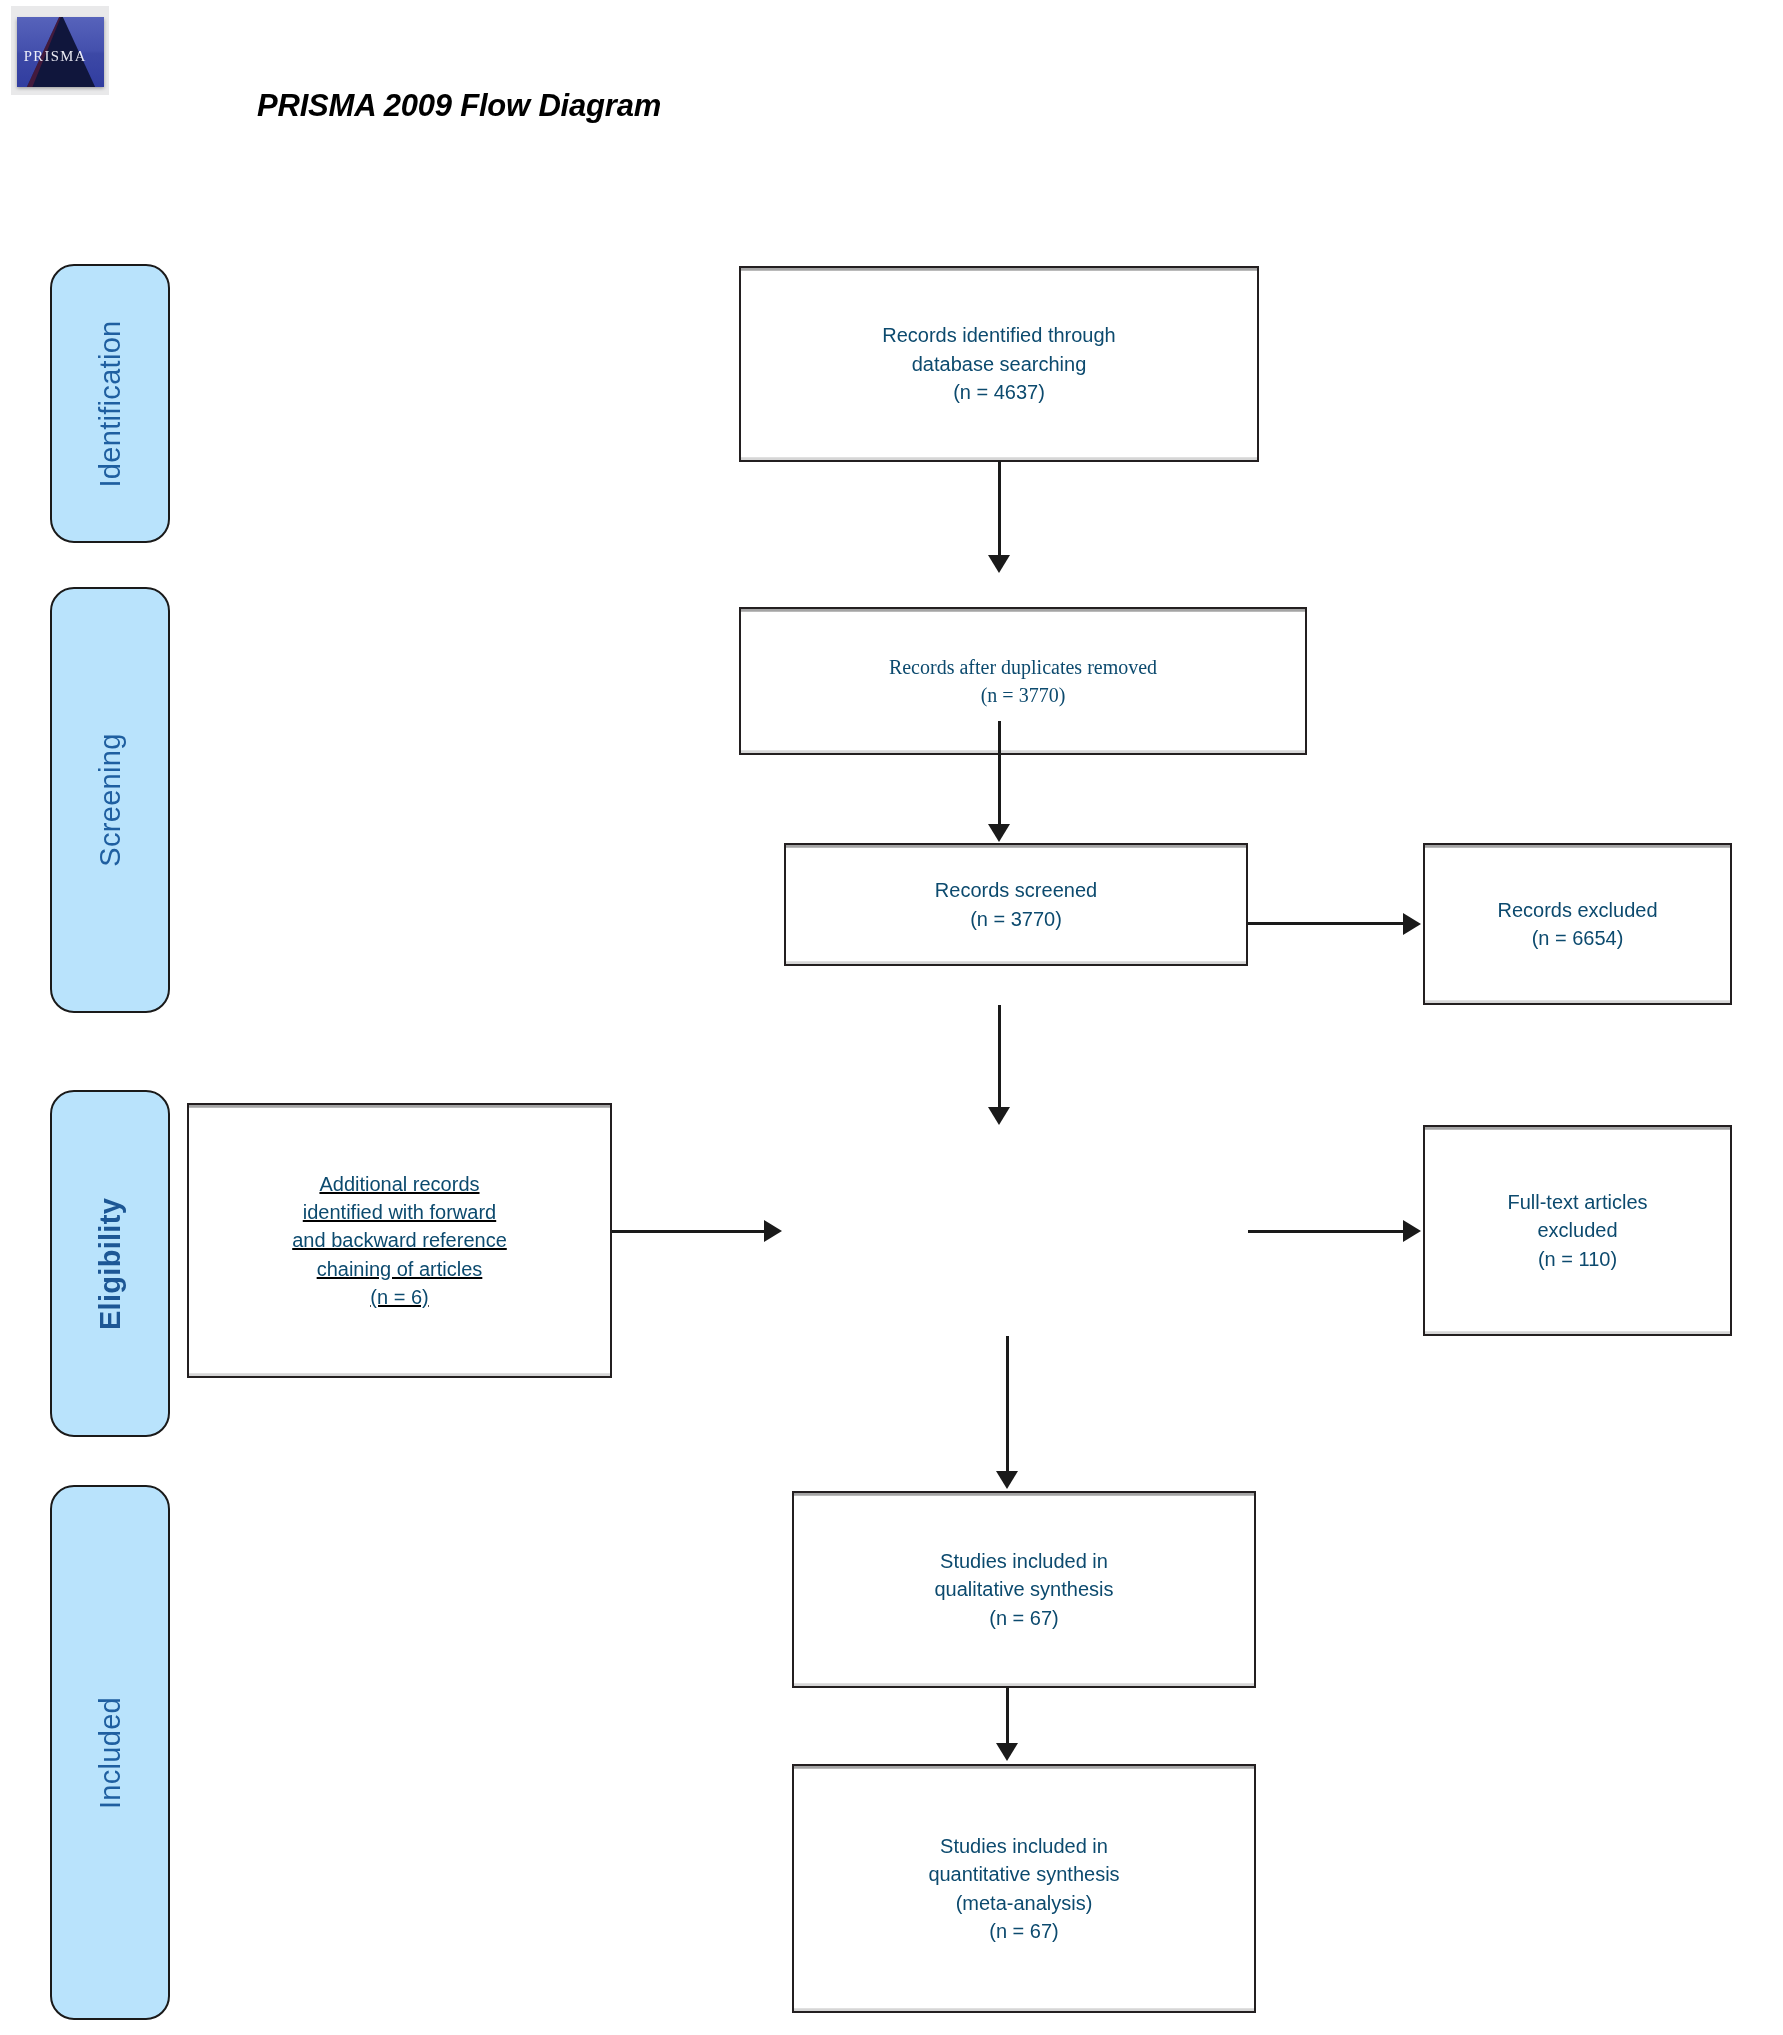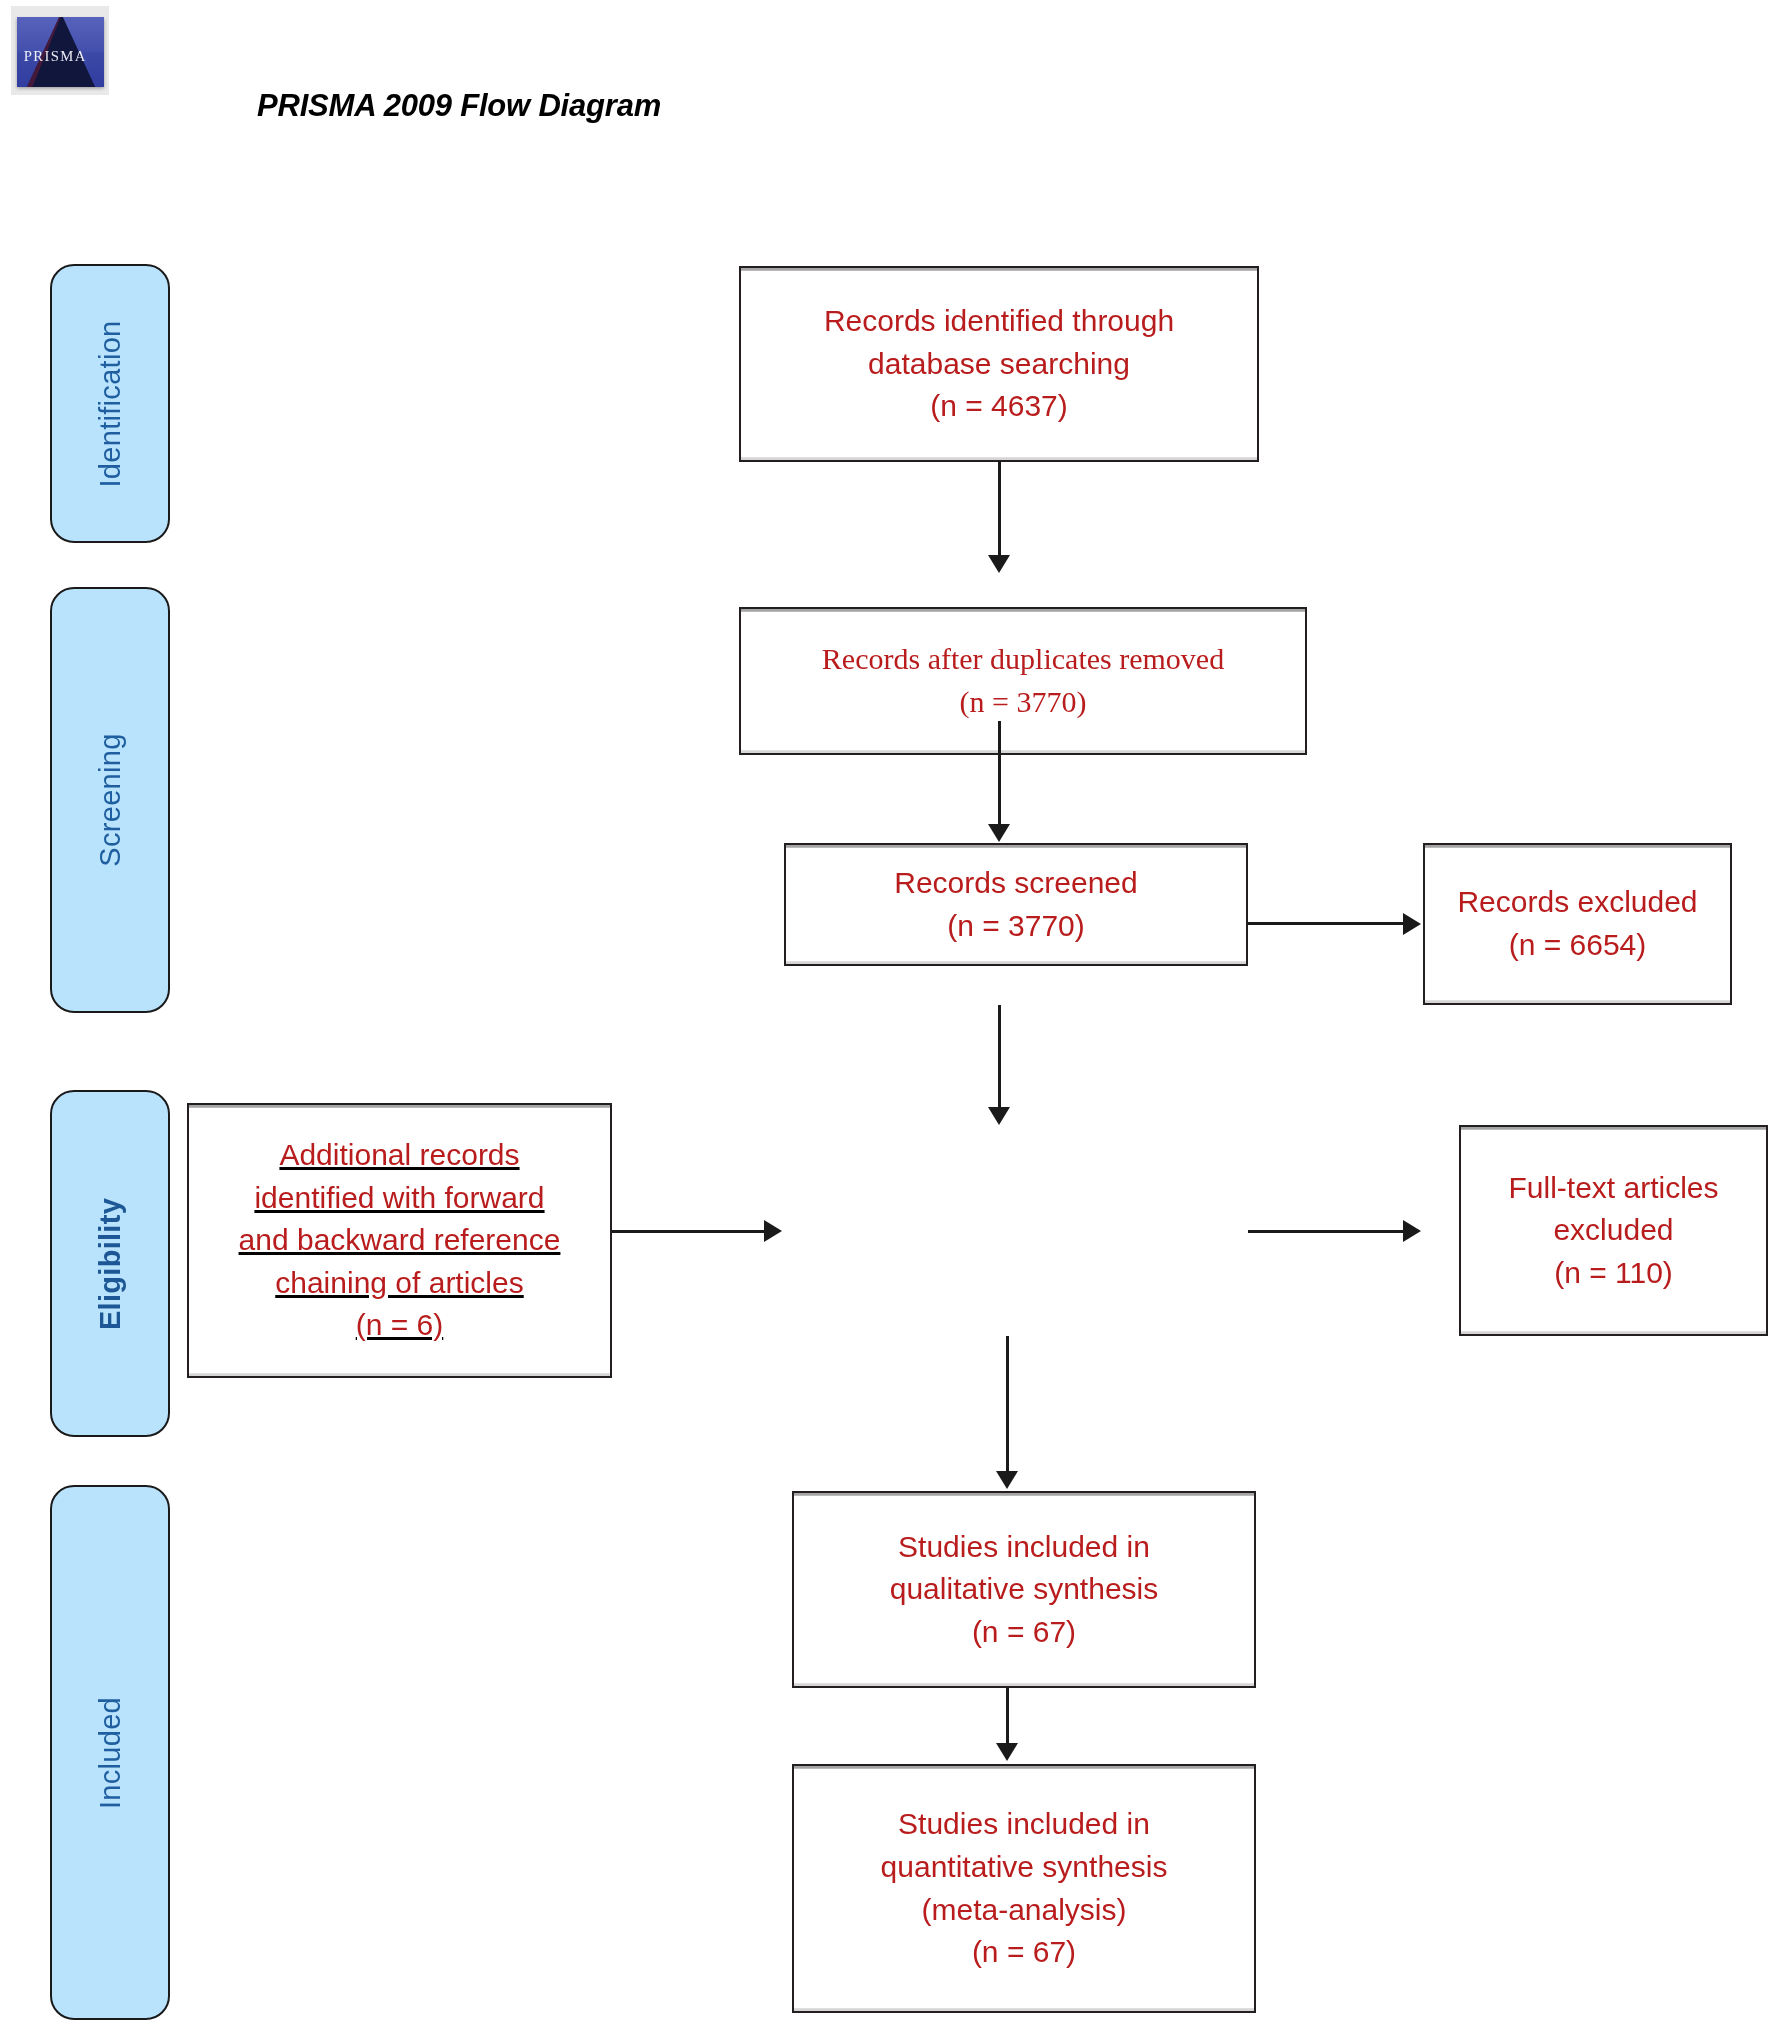--- a/index.html
+++ b/index.html
@@ -104,23 +104,23 @@
     border: 2.1px solid #231f20;
     box-sizing: border-box;
     box-shadow: 0 2.8px 0 0 rgba(90,90,90,0.55) inset,
                 0 -2.8px 0 0 rgba(90,90,90,0.25) inset;
     display: flex;
     align-items: center;
     justify-content: center;
   }
   .flow-box .box-text {
     text-align: center;
-    font-size: 30px;
+    font-size: 20px;
     line-height: 1.42;
-    color: #b91c1c;
+    color: #0c4a6e;
     padding: 2.8px 9.8px;
     white-space: pre-line;
   }
 
   
   .conn-v {
     position: absolute;
     width: 2.8px;
     background: #1a1a1a;
   }
@@ -198,21 +198,21 @@
 
   <div class="flow-box" style="left:187px; top:1103px; width:425px; height:275px;text-decoration:underline;">
     <div class="box-text">Additional records
 identified with forward
 and backward reference
 chaining of articles
 (n = 6)</div>
   </div>
 
 
-  <div class="flow-box" style="left:1423px; top:1125px; width:309px; height:211px;margin-left:36px;">
+  <div class="flow-box" style="left:1423px; top:1125px; width:309px; height:211px;">
     <div class="box-text">Full-text articles
 excluded
 (n = 110)</div>
   </div>
 
   <div class="flow-box" style="left:792px; top:1491px; width:464px; height:197px;">
     <div class="box-text">Studies included in
 qualitative synthesis
 (n = 67)</div>
   </div>

